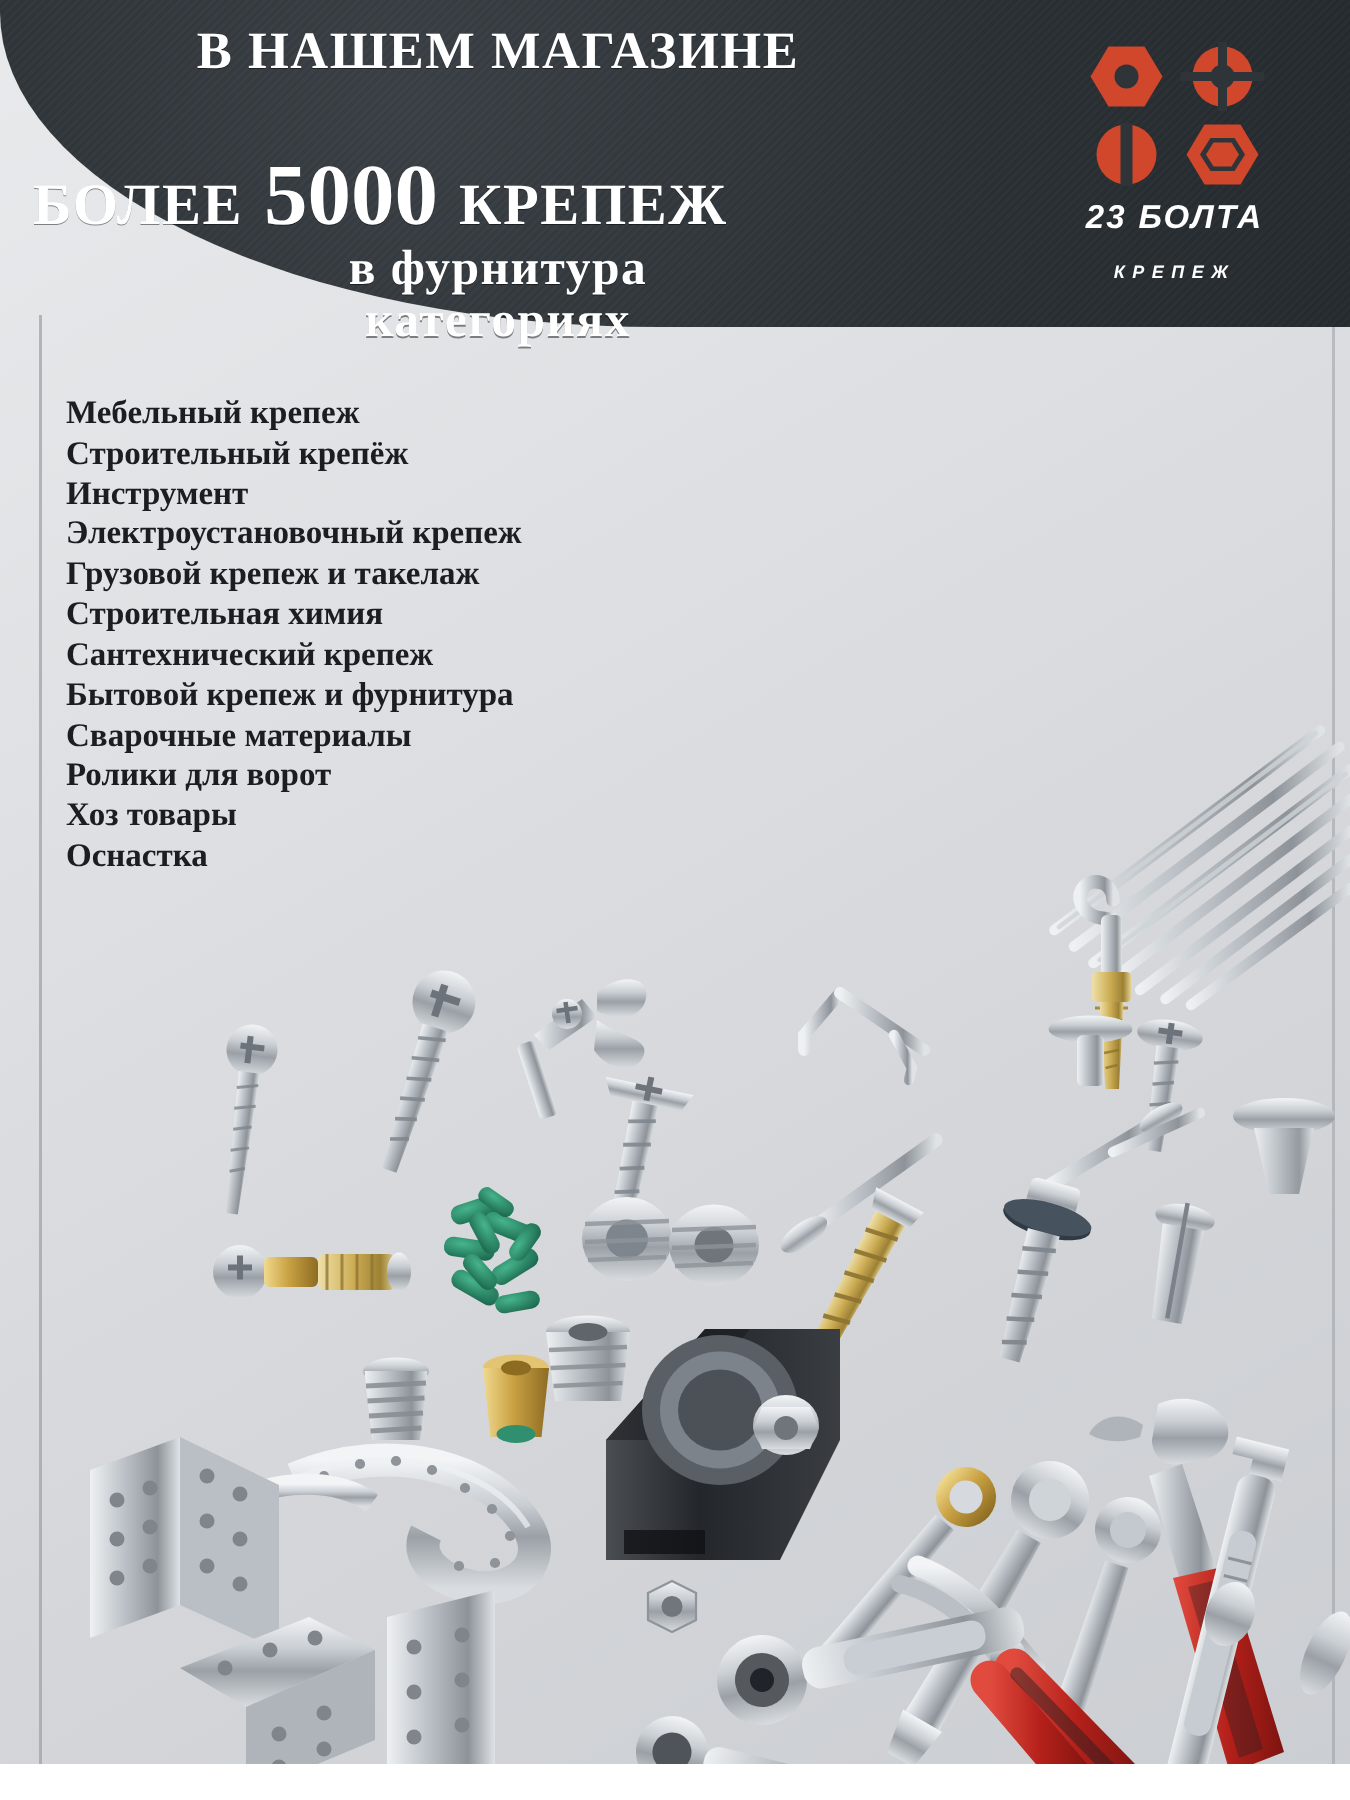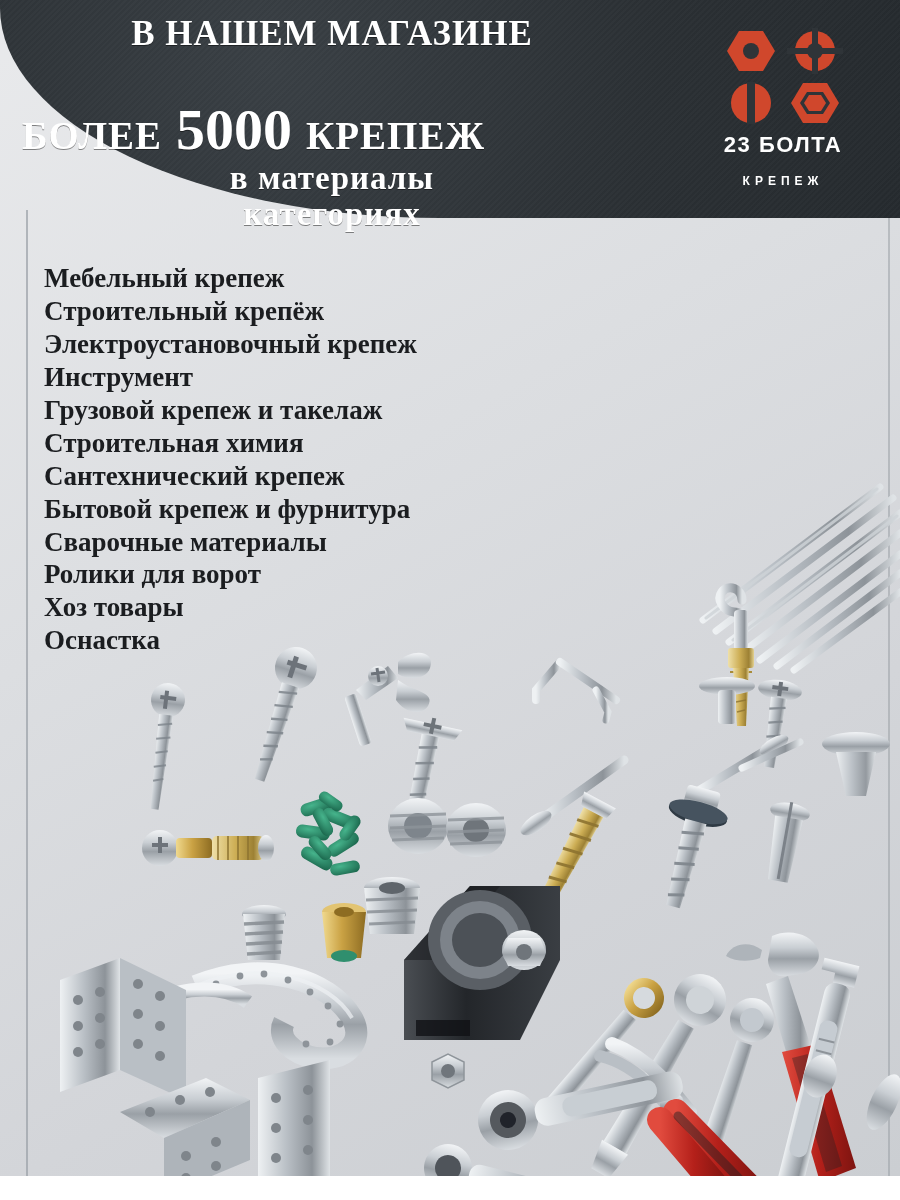--- a/index.html
+++ b/index.html
@@ -86,20 +86,21 @@
   .hl-line4 { font-size: 33px; margin-top: 1px; letter-spacing: 1px;}
 
   
   .logo {
     position: absolute;
     right: 42px;
     top: 28px;
     width: 150px;
     z-index: 4;
     text-align: center;
+    font-style: italic;
   }
   .logo-marks {
     display: grid;
     grid-template-columns: 56px 56px;
     grid-template-rows: 46px 46px;
     gap: 6px 8px;
     justify-content: center;
     align-items: center;
     margin-bottom: 6px;
   }
@@ -123,21 +124,21 @@
   
   .categories {
     position: absolute;
     left: 44px;
     top: 262px;
     z-index: 3;
   }
   .cat-item {
     font-family: "Liberation Serif", serif;
     font-weight: bold;
-    font-size: 27px;
+    font-size: 22px;
     color: #1b1d20;
     line-height: 1.22;
     white-space: nowrap;
   }
 
   
   .art { position: absolute; left: 0; top: 0; width: 900px; height: 1200px; z-index: 2; }
   .art svg { position: absolute; left: 0; top: 0; }
 </style>
 </head>
@@ -591,21 +592,21 @@
 
   <div class="header"></div>
 
   <div class="headline">
     <div class="hl-line1">В НАШЕМ МАГАЗИНЕ</div>
     <div class="hl-line2">
       <span class="hl-more">БОЛЕЕ</span>
       <span class="hl-count">5000</span>
       <span class="hl-goods">КРЕПЕЖ</span>
     </div>
-    <div class="hl-line3">в материалы</div>
+    <div class="hl-line3">в фурнитура</div>
     <div class="hl-line4">категориях</div>
   </div>
 
   <div class="logo">
     <div class="logo-marks">
       <span class="logo-mark">
         <svg width="56" height="46" viewBox="0 0 56 46">
           <path d="M16 3 L40 3 L52 23 L40 43 L16 43 L4 23 Z" fill="#d0472c"></path>
           <circle cx="28" cy="23" r="8" fill="#2f3438"></circle>
         </svg>
@@ -632,22 +633,22 @@
         </svg>
       </span>
     </div>
     <div class="logo-name">23 БОЛТА</div>
     <div class="logo-sub">КРЕПЕЖ</div>
   </div>
 
   <div class="categories">
     <div class="cat-item">Мебельный крепеж</div>
     <div class="cat-item">Строительный крепёж</div>
+    <div class="cat-item">Инструмент</div>
     <div class="cat-item">Электроустановочный крепеж</div>
-    <div class="cat-item">Инструмент</div>
     <div class="cat-item">Грузовой крепеж и такелаж</div>
     <div class="cat-item">Строительная химия</div>
     <div class="cat-item">Сантехнический крепеж</div>
     <div class="cat-item">Бытовой крепеж и фурнитура</div>
     <div class="cat-item">Сварочные материалы</div>
     <div class="cat-item">Ролики для ворот</div>
     <div class="cat-item">Хоз товары</div>
     <div class="cat-item">Оснастка</div>
   </div>
 

